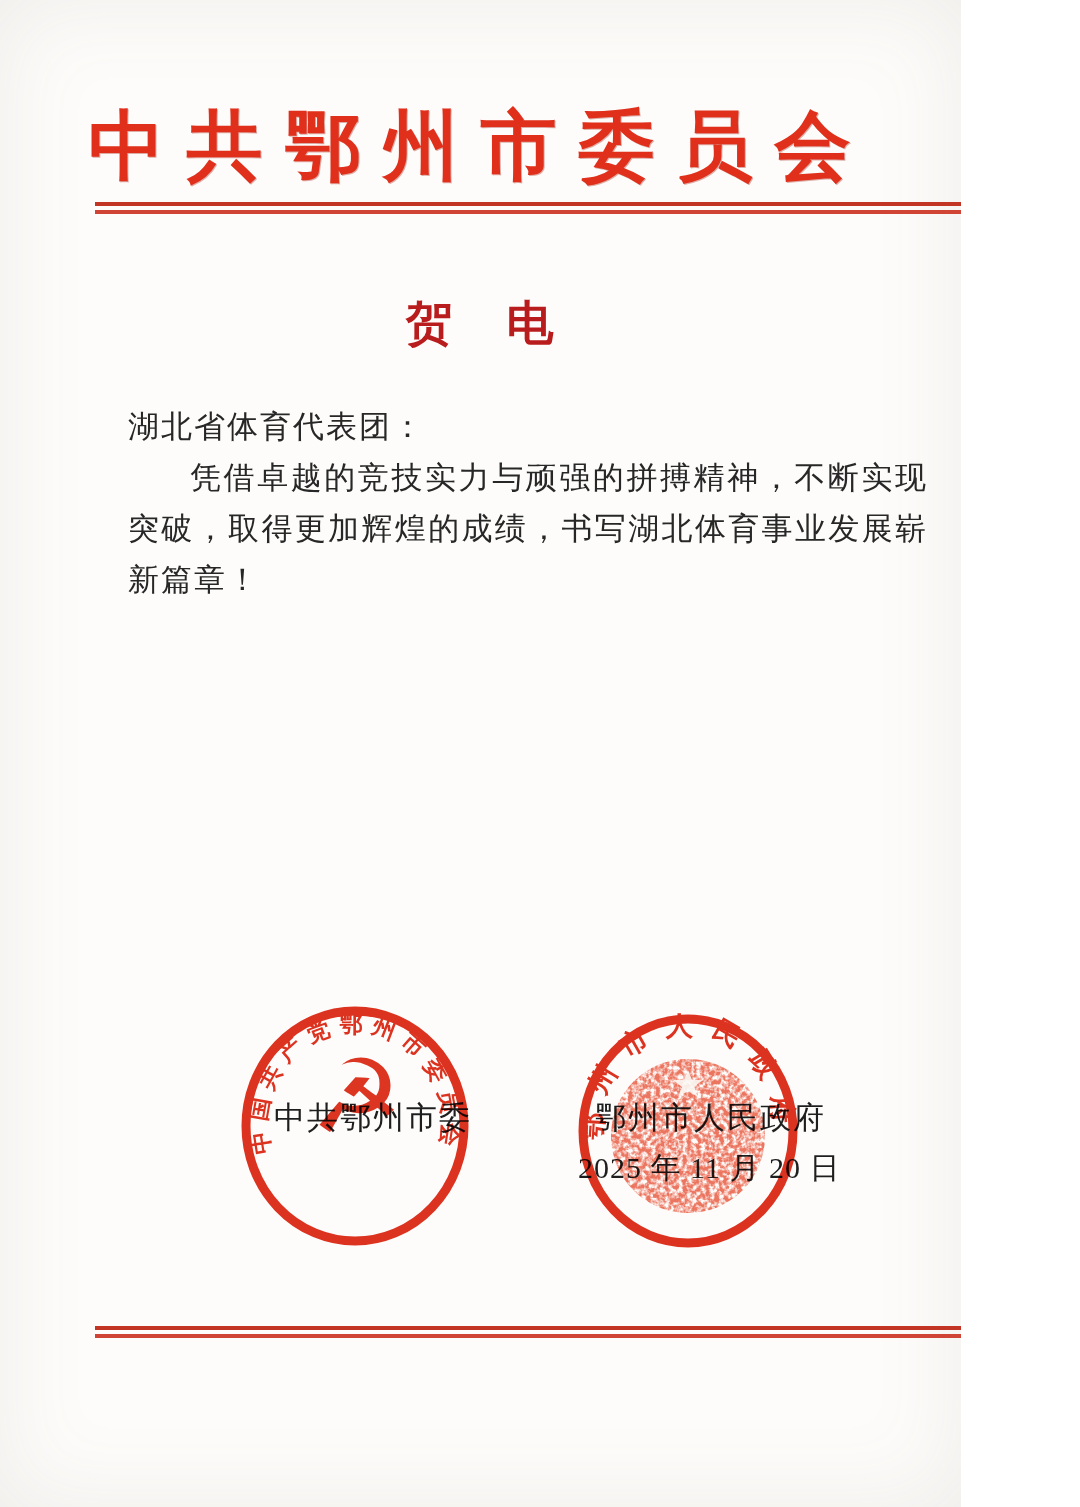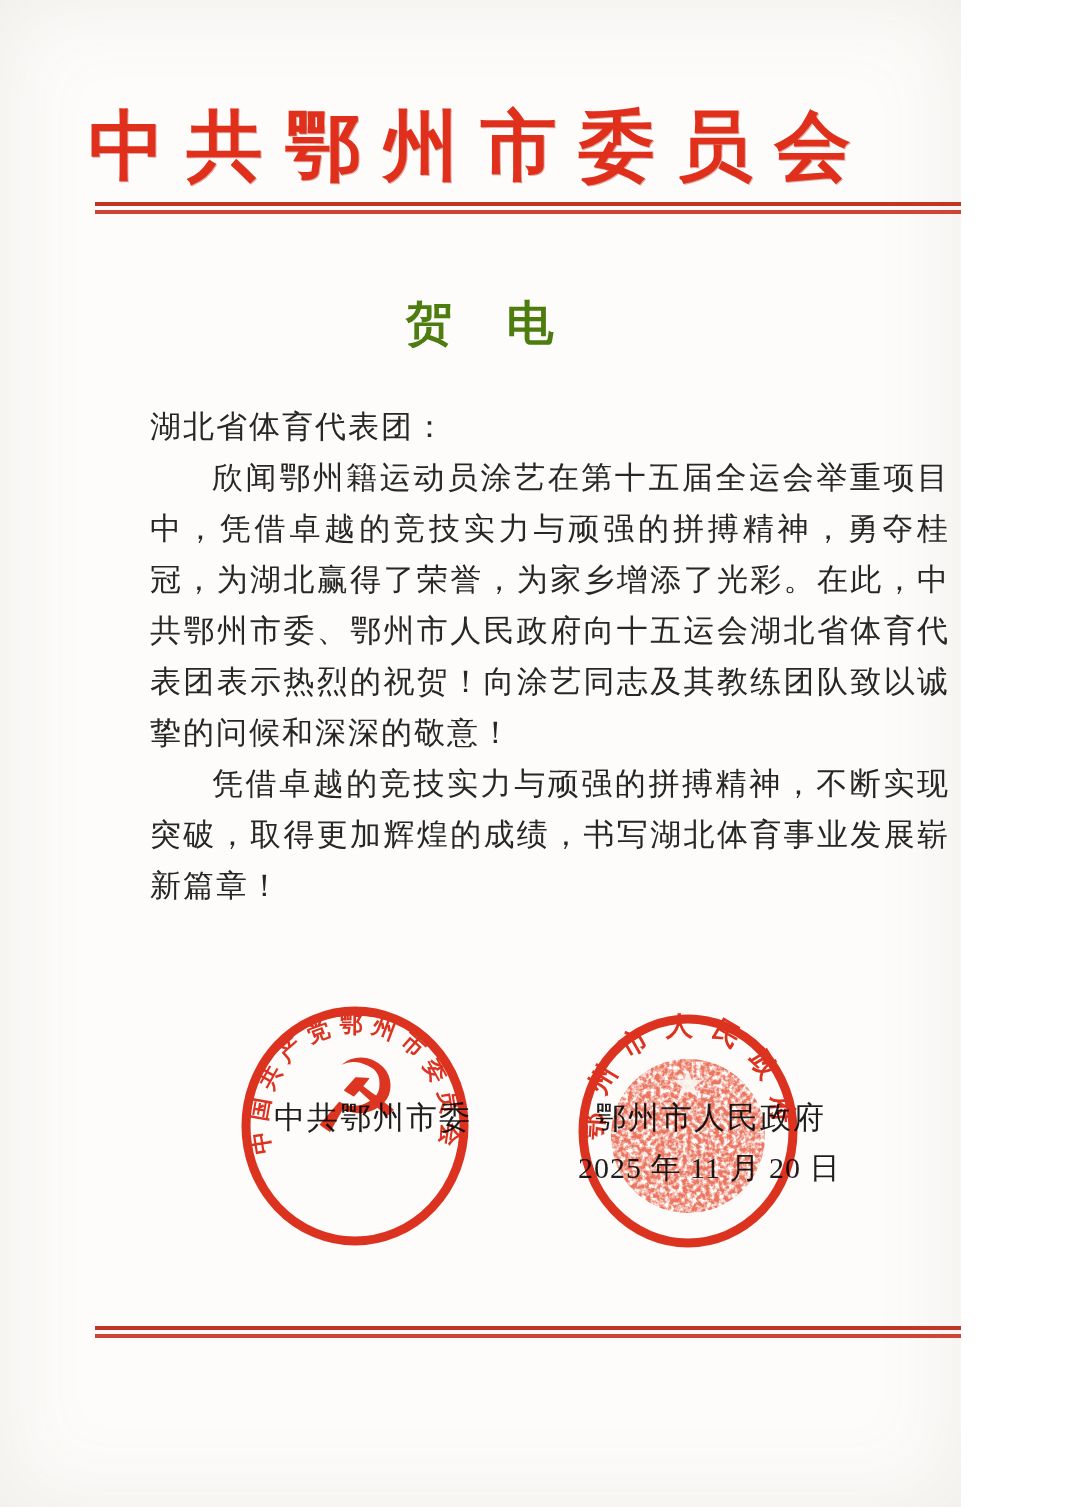--- a/index.html
+++ b/index.html
@@ -33,29 +33,29 @@
   .rule-top { top: 202px; }
   .rule-bottom { top: 1326px; }
 
   
   .doc-title {
     position: absolute;
     top: 292px; left: 0; width: 100%;
     text-align: center;
     font-size: 47px;
     font-weight: 700;
-    color: #4d7c0f;
+    color: #b91c1c;
     word-spacing: 38px;
     letter-spacing: 2px;
   }
 
   
   .letter-body {
     position: absolute;
-    top: 401px; left: 150px; width: 800px;
+    top: 401px; left: 128px; width: 800px;
     font-size: 31px;
     line-height: 51px;
     color: #272727;
     text-align: justify;
     letter-spacing: 2px;
   }
   .letter-body p { margin: 0; text-indent: 2em; }
   .letter-body p.salutation { text-indent: 0; }
 
   
@@ -106,21 +106,20 @@
 
   <div class="rule rule-top">
     <div class="rule-line1"></div>
     <div class="rule-line2"></div>
   </div>
 
   <div class="doc-title">贺 电</div>
 
   <div class="letter-body">
     <p class="salutation">湖北省体育代表团：</p>
-    <p>欣闻鄂州籍运动员涂艺在第十五届全运会举重项目中，凭借卓越的竞技实力与顽强的拼搏精神，勇夺桂冠，为湖北赢得了荣誉，为家乡增添了光彩。在此，中共鄂州市委、鄂州市人民政府向十五运会湖北省体育代表团表示热烈的祝贺！向涂艺同志及其教练团队致以诚挚的问候和深深的敬意！</p>
     <p>凭借卓越的竞技实力与顽强的拼搏精神，不断实现突破，取得更加辉煌的成绩，书写湖北体育事业发展崭新篇章！</p>
   </div>
 
   <div class="signature sig-left">中共鄂州市委</div>
   <div class="signature sig-right">鄂州市人民政府</div>
   <div class="signature sig-date">2025 年 11 月 20 日</div>
 
   <svg class="seal seal-left" width="234" height="246" viewBox="0 0 234 246">
     <defs>
       <path id="arcL" d="M 31 139 A 88 91 0 1 1 203 139" fill="none"></path>

